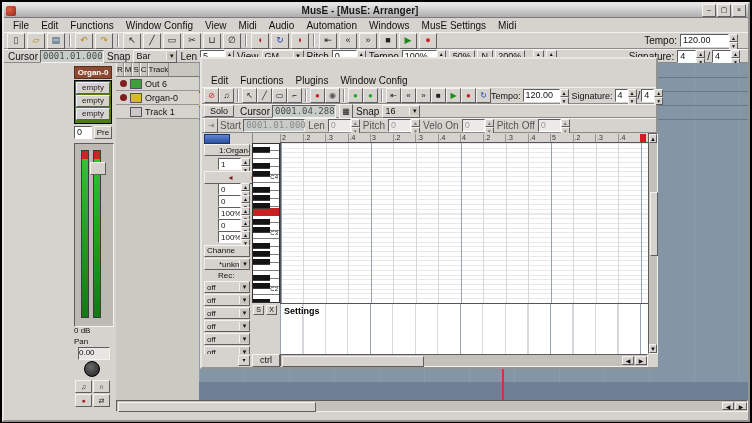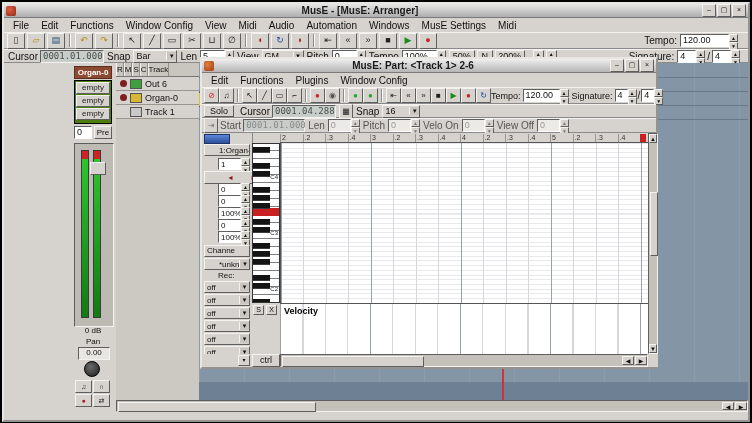--- a/index.html
+++ b/index.html
@@ -81,21 +81,21 @@
         repeating-linear-gradient(to right,#d4d8dc 0 1px,transparent 1px 22.5px),
         repeating-linear-gradient(to bottom,#e9e9ec 0 1px,transparent 1px 4.7px);}
   .vel-lane{background-color:#fff;box-sizing:border-box;border-top:1px solid #555;
       background-image:
         repeating-linear-gradient(to right,#98a2ac 0 1px,transparent 1px 90px),
         repeating-linear-gradient(to right,#d4d8dc 0 1px,transparent 1px 22.5px);}
   .vel-label{font-size:9px;font-weight:bold;color:#000;}
   .lp-row{position:absolute;left:2px;width:46px;padding-left:14px;}
   .meter{position:absolute;width:8px;background:linear-gradient(to bottom,#cf2222 0 8px,#2ec52e 8px,#127a12 100%);
       border:1px solid #3c3c3c;box-sizing:border-box;}
-  .small-label{font-size:8px;text-align:center;}
+  .small-label{font-size:8px;}
 </style>
 </head>
 <body>
 
 <div id="screen">
 
   <div class="abs win" id="main-window" style="left:2px;top:2px;width:748px;height:420px;">
 
     <div class="abs titlebar" style="left:0;top:0;width:744px;">
       <span class="app-ico"></span>
@@ -276,30 +276,20 @@
     <div class="abs sb-track" style="left:112px;top:396px;width:632px;height:12px;">
       <div class="sb-thumb" style="left:1px;top:1px;width:196px;height:8px;"></div>
       <div class="sb-btn" style="right:13px;top:1px;width:12px;height:8px;">◀</div>
       <div class="sb-btn" style="right:0;top:1px;width:12px;height:8px;">▶</div>
     </div>
 
   </div>
 
   <div class="abs win pr" id="piano-roll-window" style="left:200px;top:57px;width:458px;height:312px;">
 
-    <div class="abs titlebar" style="left:0;top:0;width:454px;background:linear-gradient(to bottom,#efefef,#b6b6b6);">
-      <span class="app-ico" style="background:radial-gradient(circle at 35% 35%,#e08040,#a03c10);"></span>
-      <span class="t-title">MusE: Part: &lt;Track 1&gt; 2-6</span>
-      <span style="display:flex;">
-
-      <span class="win-btn raised">–</span>
-          <span class="win-btn raised">▢</span>
-          <span class="win-btn raised">×</span>
-        </span>
-    </div>
 
     <div class="abs menubar" style="left:0;top:14px;width:454px;">
 
     <span class="menu-item">Edit</span>
         <span class="menu-item">Functions</span>
         <span class="menu-item">Plugins</span>
         <span class="menu-item">Window Config</span>
       </div>
 
     <div class="abs toolbar" style="left:0;top:28px;width:454px;height:17px;">
@@ -367,21 +357,21 @@
       <span class="label" style="margin:0 3px;color:#555;">Pitch</span>
       <span class="spin" style="width:32px;">
         <span class="spin-val" style="color:#9a9a9a;background:#eceae6;">0</span>
         <span class="spin-arrows"></span>
         </span>
       <span class="label" style="margin:0 3px;color:#555;">Velo On</span>
       <span class="spin" style="width:32px;">
         <span class="spin-val" style="color:#9a9a9a;background:#eceae6;">0</span>
         <span class="spin-arrows"></span>
         </span>
-      <span class="label" style="margin:0 3px;color:#555;">View Off</span>
+      <span class="label" style="margin:0 3px;color:#555;">Pitch Off</span>
       <span class="spin" style="width:32px;">
         <span class="spin-val" style="color:#9a9a9a;background:#eceae6;">0</span>
         <span class="spin-arrows"></span>
         </span>
     </div>
 
     <div class="abs" style="left:0;top:74px;width:50px;height:221px;background:#d6d3ce;border-right:1px solid #8a8a8a;">
       <div class="abs" style="left:2px;top:1px;width:24px;height:8px;background:linear-gradient(to bottom,#5f86d8,#2c4f9e);border:1px solid #1c3468;"></div>
       <div class="combo lp-row" style="top:11px;height:12px;">
         <span style="font-size:8px;">1:Organ-0</span>
@@ -514,21 +504,21 @@
       <div class="sb-btn" style="left:0;top:0;width:8px;height:9px;">▲</div>
       <div class="sb-thumb" style="left:1px;top:58px;width:6px;height:62px;"></div>
       <div class="sb-btn" style="left:0;bottom:0;width:8px;height:9px;">▼</div>
     </div>
 
     <div class="abs" style="left:50px;top:244px;width:28px;height:51px;background:#d6d3ce;border-right:1px solid #555;">
       <span class="btn abs" style="left:1px;top:2px;width:11px;height:10px;font-size:7px;line-height:8px;">S</span>
       <span class="btn abs" style="left:14px;top:2px;width:11px;height:10px;font-size:7px;line-height:8px;">X</span>
     </div>
     <div class="abs vel-lane" style="left:78px;top:244px;width:368px;height:51px;"></div>
-    <span class="abs vel-label" style="left:82px;top:247px;">Velocity</span>
+    <span class="abs vel-label" style="left:82px;top:247px;">Settings</span>
 
     <div class="abs" style="left:0;top:295px;width:50px;height:13px;background:#d6d3ce;">
       <span class="btn abs" style="left:36px;top:1px;width:12px;height:11px;font-size:6px;line-height:9px;">▾</span>
     </div>
     <span class="btn abs" style="left:50px;top:295px;width:28px;height:13px;font-size:9px;line-height:11px;">ctrl</span>
     <div class="abs sb-track" style="left:78px;top:295px;width:368px;height:13px;">
       <div class="sb-thumb" style="left:1px;top:1px;width:140px;height:9px;"></div>
       <div class="sb-btn" style="right:13px;top:1px;width:12px;height:9px;">◀</div>
       <div class="sb-btn" style="right:0;top:1px;width:12px;height:9px;">▶</div>
     </div>

